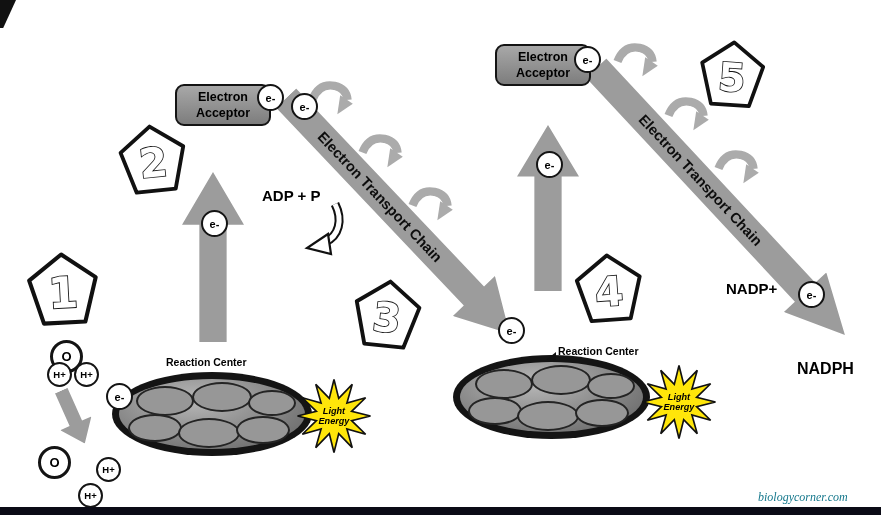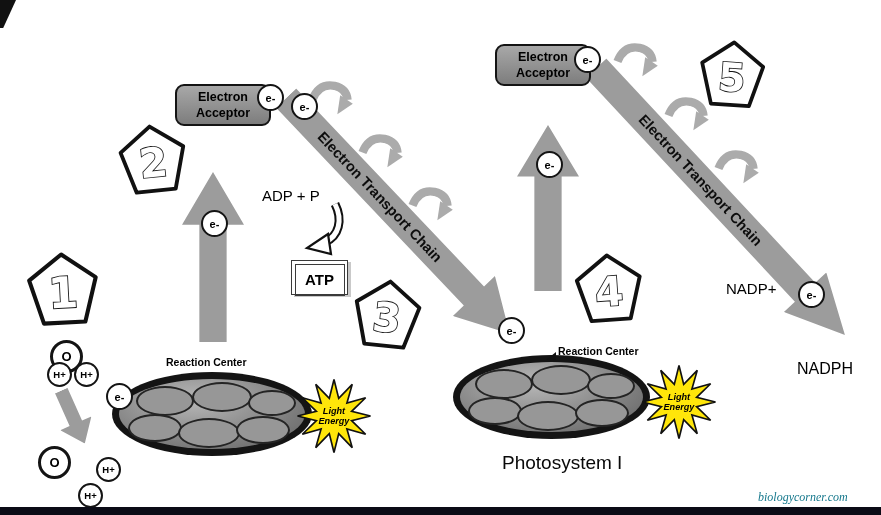--- a/index.html
+++ b/index.html
@@ -58,21 +58,21 @@
 
   .burst { z-index:3;font-style:italic; }
   .burst svg { width:100%; height:100%; overflow:visible; }
   .burst text { font-weight:bold; font-size:12px; }
 
   .rc-label { font-size:10.5px; font-weight:bold; z-index:4; white-space:nowrap; }
   .rc-wedge { width:10px; height:8px; background:#111; clip-path:polygon(0 100%,100% 0,100% 100%); z-index:4; }
 
   .ps-title { font-size:19px; color:#090909; z-index:4; white-space:nowrap; }
 
-  .mol-label { font-weight:400; z-index:4; white-space:nowrap; }
+  .mol-label { font-weight:700; z-index:4; white-space:nowrap; }
 
   
   .atp-box { border:1.5px solid #3a3a3a; background:#fff; padding:2.5px; z-index:4;
     box-shadow:3px 2px 0 #c9c9c9; }
   .atp-inner { border:1.5px solid #3a3a3a; height:100%; display:flex; align-items:center;
     justify-content:center; font-size:15px; font-weight:bold; padding:1px 7px; }
 
   .adp-arrow svg { width:100%; height:100%; }
 
   .credit { font-family:"Liberation Serif", serif; font-style:italic; font-size:12px;
@@ -202,23 +202,20 @@
       <span>e-</span>
     </div>
 
   <div class="abs mol-label" style="left:262px;top:187px;font-size:15px;">ADP + P</div>
   <div class="abs adp-arrow" style="left:297px;top:200px;width:50px;height:58px;z-index:3;">
     <svg viewBox="0 0 50 58">
       <path d="M38 4 C 46 20, 42 36, 28 42" fill="none" stroke="#111" stroke-width="9"></path>
       <path d="M38 4 C 46 20, 42 36, 28 42" fill="none" stroke="#fff" stroke-width="5"></path>
       <polygon points="31,34 10,48 34,54" fill="#fff" stroke="#111" stroke-width="2.2"></polygon>
     </svg>
-  </div>
-  <div class="abs atp-box" style="left:291px;top:260px;width:50px;height:28px;">
-    <div class="atp-inner">ATP</div>
   </div>
 
   <div class="abs ocirc" style="left:50px;top:340px;">
       <span>O</span>
     </div>
   <div class="abs hcirc" style="left:47px;top:362px;">
       <span>H+</span>
     </div>
   <div class="abs hcirc" style="left:74px;top:362px;">
       <span>H+</span>
@@ -271,21 +268,20 @@
   </div>
 
   <div class="abs burst" style="left:641px;top:364px;width:76px;height:76px;">
     <svg viewBox="0 0 100 100">
       <polygon points="98,50 73.2,56.2 91.6,74 67,67 74,91.6 56.2,73.2 50,98 43.8,73.2 26,91.6 33,67 8.4,74 26.8,56.2 2,50 26.8,43.8 8.4,26 33,33 26,8.4 43.8,26.8 50,2 56.2,26.8 74,8.4 67,33 91.6,26 73.2,43.8" fill="#ffe60a" stroke="#111" stroke-width="2.2"></polygon>
       <text x="50" y="47" text-anchor="middle" fill="#000">Light</text>
       <text x="50" y="61" text-anchor="middle" fill="#000">Energy</text>
     </svg>
   </div>
 
-  <div class="abs ps-title" style="left:502px;top:452px;">Photosystem I</div>
 
   <div class="abs mol-label" style="left:726px;top:280px;font-size:15px;text-align:center;">NADP+</div>
   <div class="abs mol-label" style="left:797px;top:360px;font-size:16px;">NADPH</div>
 
   <div class="abs credit" style="left:758px;top:490px;">biologycorner.com</div>
   <div class="abs footer-bar"></div>
 
 </div>
 
 </body></html>

